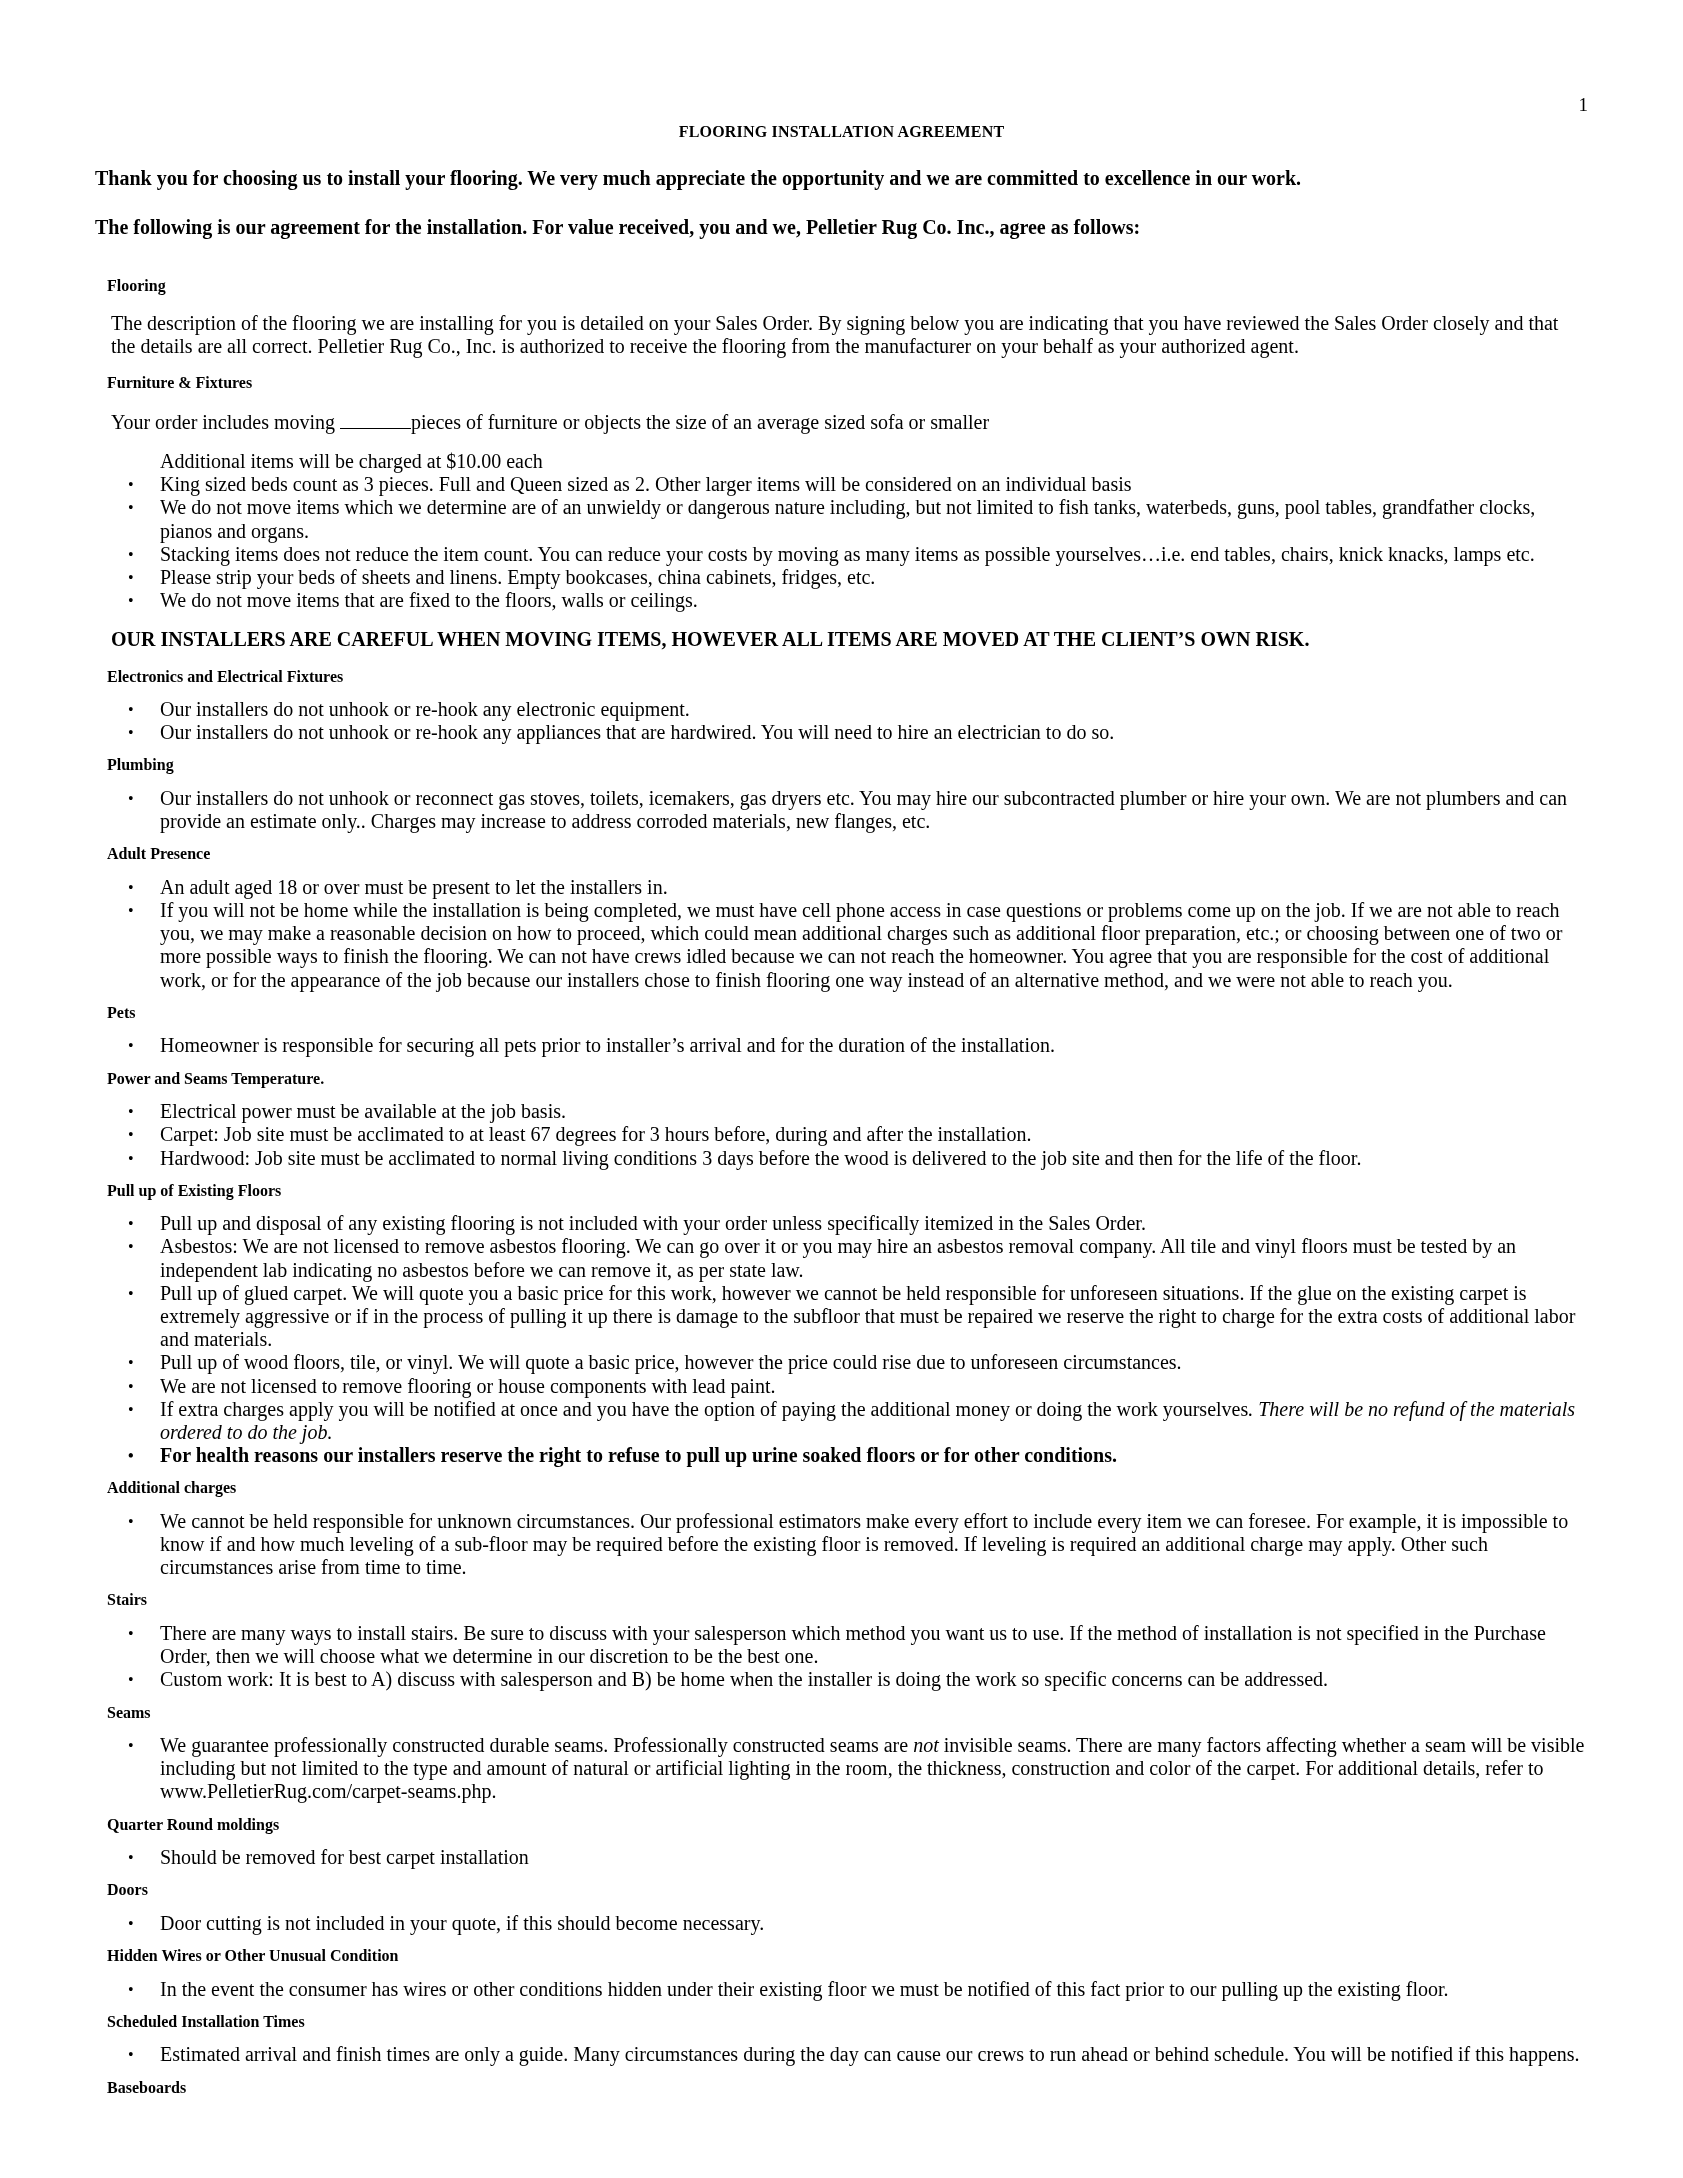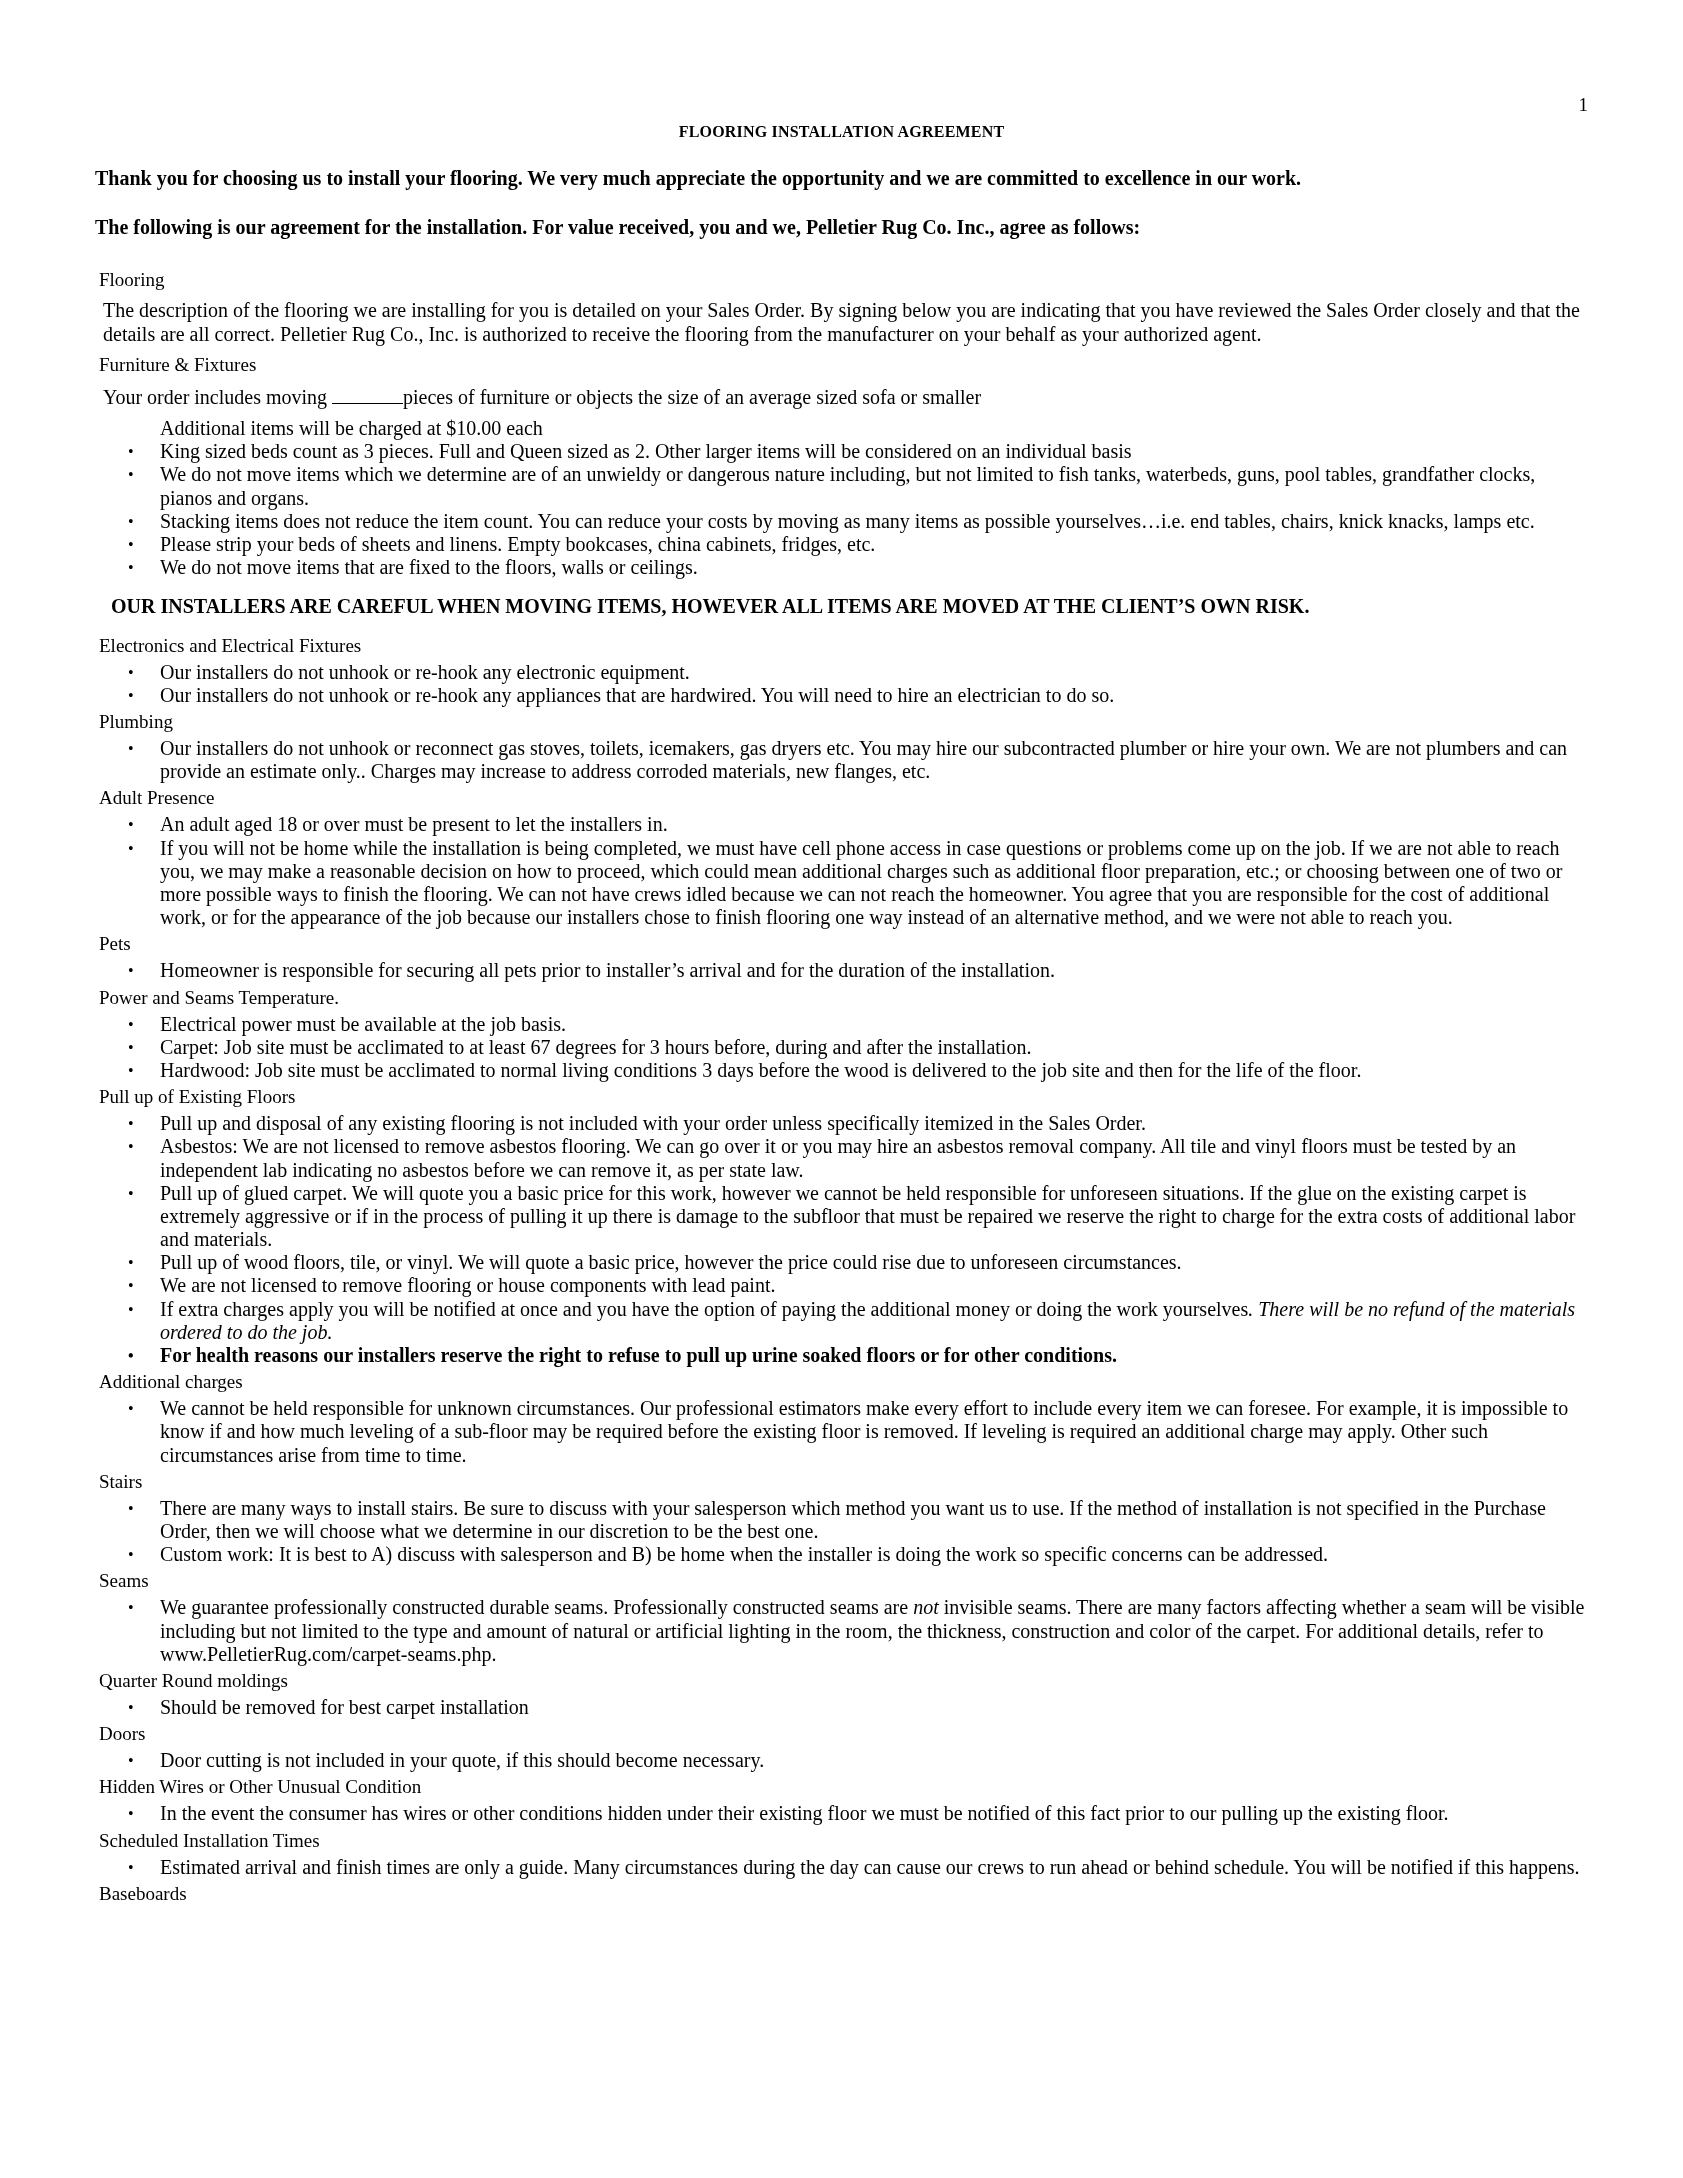--- a/index.html
+++ b/index.html
@@ -40,30 +40,30 @@
     font-weight: bold;
     font-size: 20px;
     line-height: 1.16;
     margin: 0;
     padding: 0;
   }
   .spacer-line {
     height: 26px;
   }
   .section-heading {
-    font-weight: normal;
-    font-size: 19px;
-    line-height: 1.16;
-    margin: 4px;
+    font-weight: bold;
+    font-size: 16px;
+    line-height: 1.16;
+    margin: 12px;
     padding: 0;
   }
   .body-para {
     font-size: 20px;
     line-height: 1.16;
-    margin: 8px;
+    margin: 16px;
     padding: 0;
     text-align: left;
   }
   .allcaps-line {
     font-weight: bold;
     font-size: 20px;
     line-height: 1.16;
     margin: 16px;
     padding: 0;
   }

